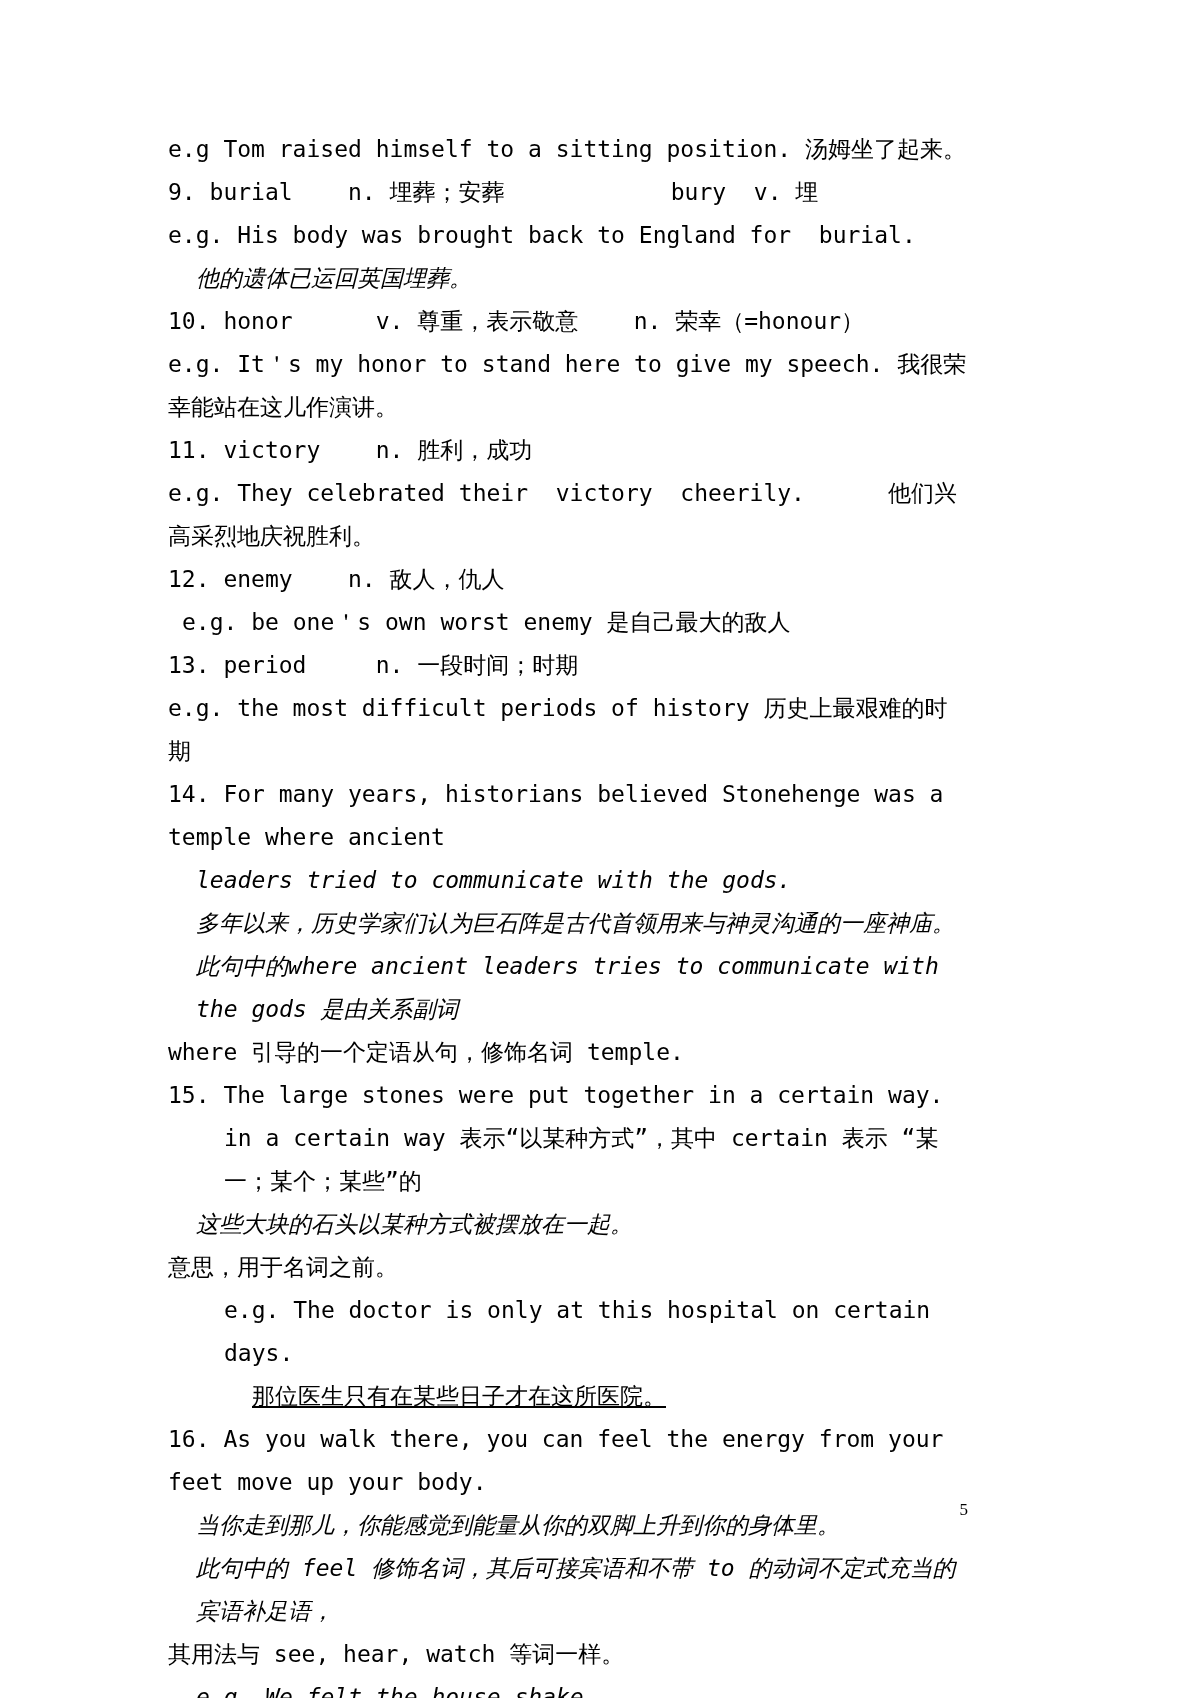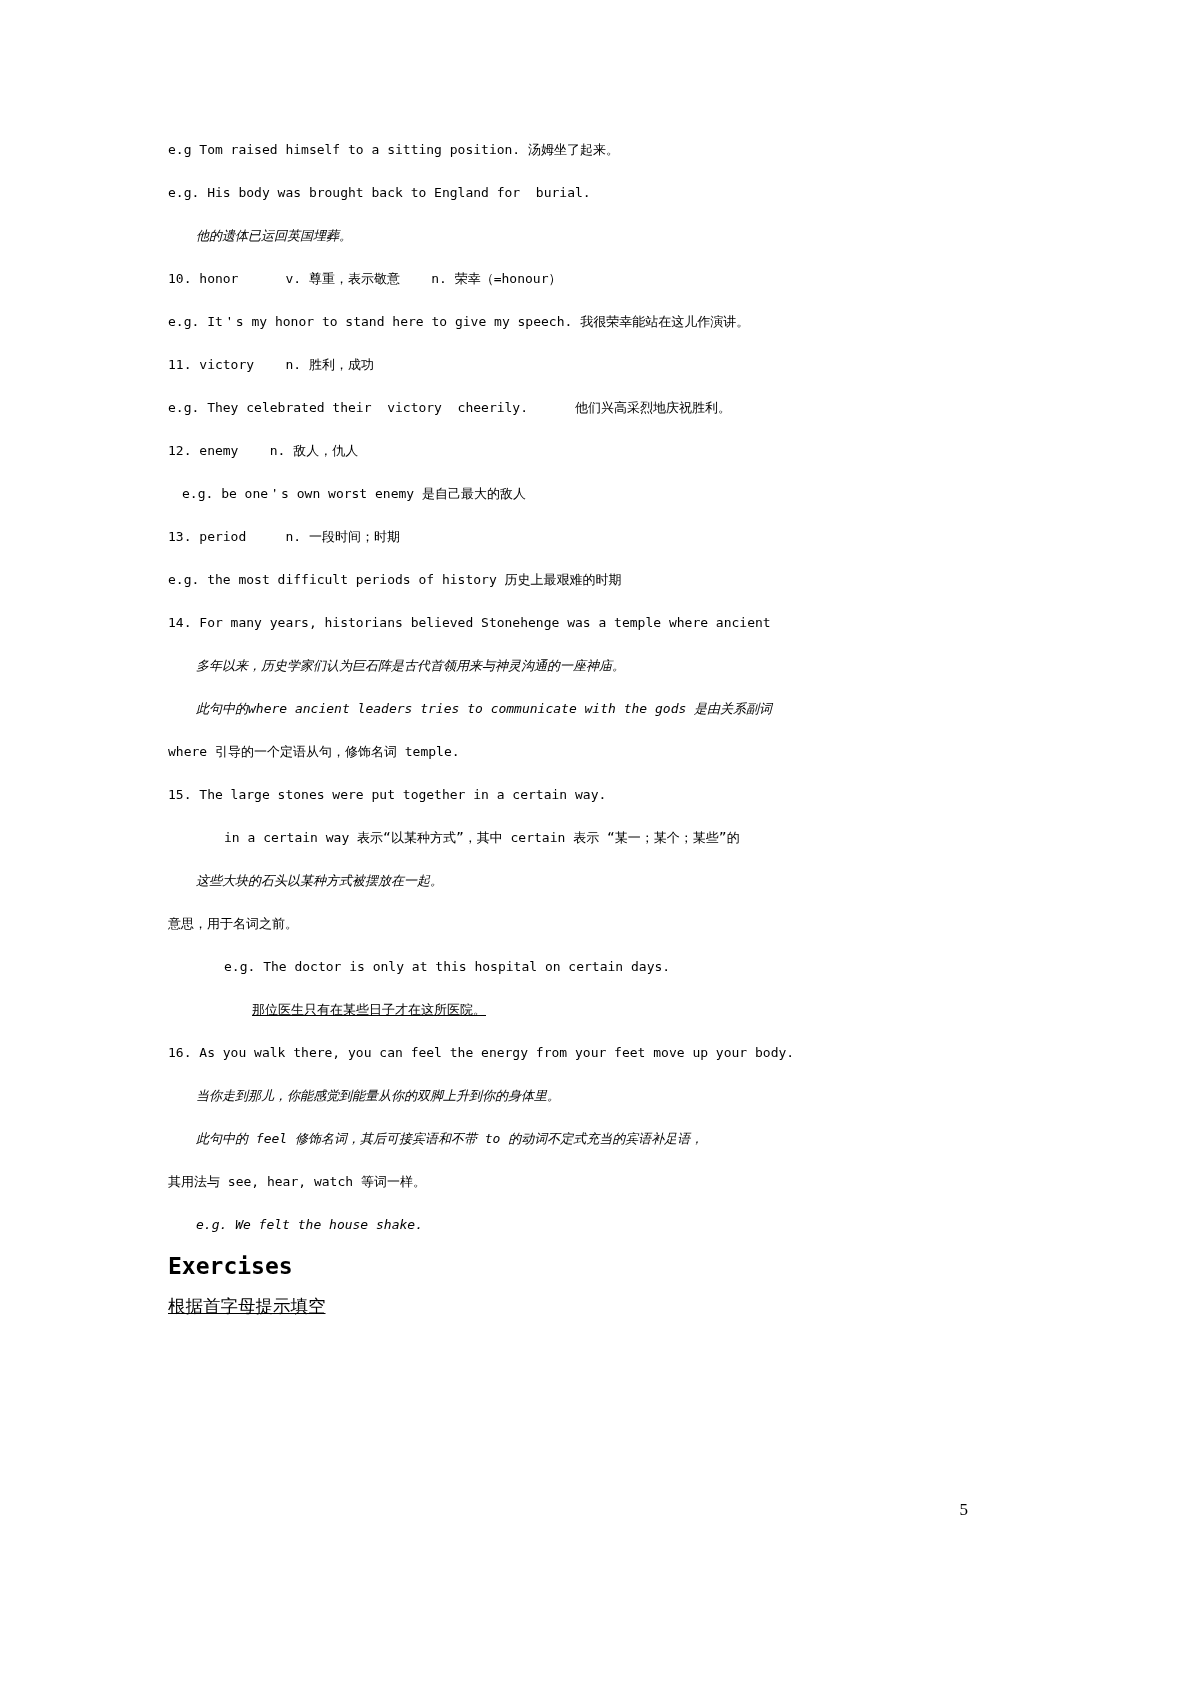--- a/index.html
+++ b/index.html
@@ -18,21 +18,21 @@
     color: #000000;
   }
   .content {
     position: absolute;
     left: 168px;
     top: 128px;
     width: 800px;
   }
   .line {
     font-family: "DejaVu Sans Mono", monospace;
-    font-size: 13px;
+    font-size: 23px;
     line-height: 43px;
     white-space: pre-wrap;
     letter-spacing: 0px;
     color: #000;
   }
   .ind1 { padding-left: 28px; font-style: italic; }
   .ind2 { padding-left: 56px; }
   .ind3 { padding-left: 14px; }
   .ind4 { padding-left: 84px; text-decoration: underline; }
   .exercises {
@@ -57,31 +57,33 @@
   }
 </style>
 </head>
 <body>
 
 <div class="page">
 
   <div class="content">
 
     <div class="line">e.g Tom raised himself to a sitting position. 汤姆坐了起来。</div>
+    <div class="line">9. burial    n. 埋葬；安葬            bury  v. 埋</div>
     <div class="line">e.g. His body was brought back to England for  burial.</div>
     <div class="line ind1">他的遗体已运回英国埋葬。</div>
     <div class="line">10. honor      v. 尊重，表示敬意    n. 荣幸（=honour）</div>
     <div class="line">e.g. It＇s my honor to stand here to give my speech. 我很荣幸能站在这儿作演讲。</div>
     <div class="line">11. victory    n. 胜利，成功</div>
     <div class="line">e.g. They celebrated their  victory  cheerily.      他们兴高采烈地庆祝胜利。</div>
     <div class="line">12. enemy    n. 敌人，仇人</div>
     <div class="line ind3">e.g. be one＇s own worst enemy 是自己最大的敌人</div>
     <div class="line">13. period     n. 一段时间；时期</div>
     <div class="line">e.g. the most difficult periods of history 历史上最艰难的时期</div>
     <div class="line">14. For many years, historians believed Stonehenge was a temple where ancient</div>
+    <div class="line ind1">leaders tried to communicate with the gods.</div>
     <div class="line ind1">多年以来，历史学家们认为巨石阵是古代首领用来与神灵沟通的一座神庙。</div>
     <div class="line ind1">此句中的where ancient leaders tries to communicate with the gods 是由关系副词</div>
     <div class="line">where 引导的一个定语从句，修饰名词 temple.</div>
     <div class="line">15. The large stones were put together in a certain way.</div>
     <div class="line ind2">in a certain way 表示“以某种方式”，其中 certain 表示 “某一；某个；某些”的</div>
     <div class="line ind1">这些大块的石头以某种方式被摆放在一起。</div>
     <div class="line">意思，用于名词之前。</div>
     <div class="line ind2">e.g. The doctor is only at this hospital on certain days.</div>
     <div class="line ind4">那位医生只有在某些日子才在这所医院。</div>
     <div class="line">16. As you walk there, you can feel the energy from your feet move up your body.</div>

